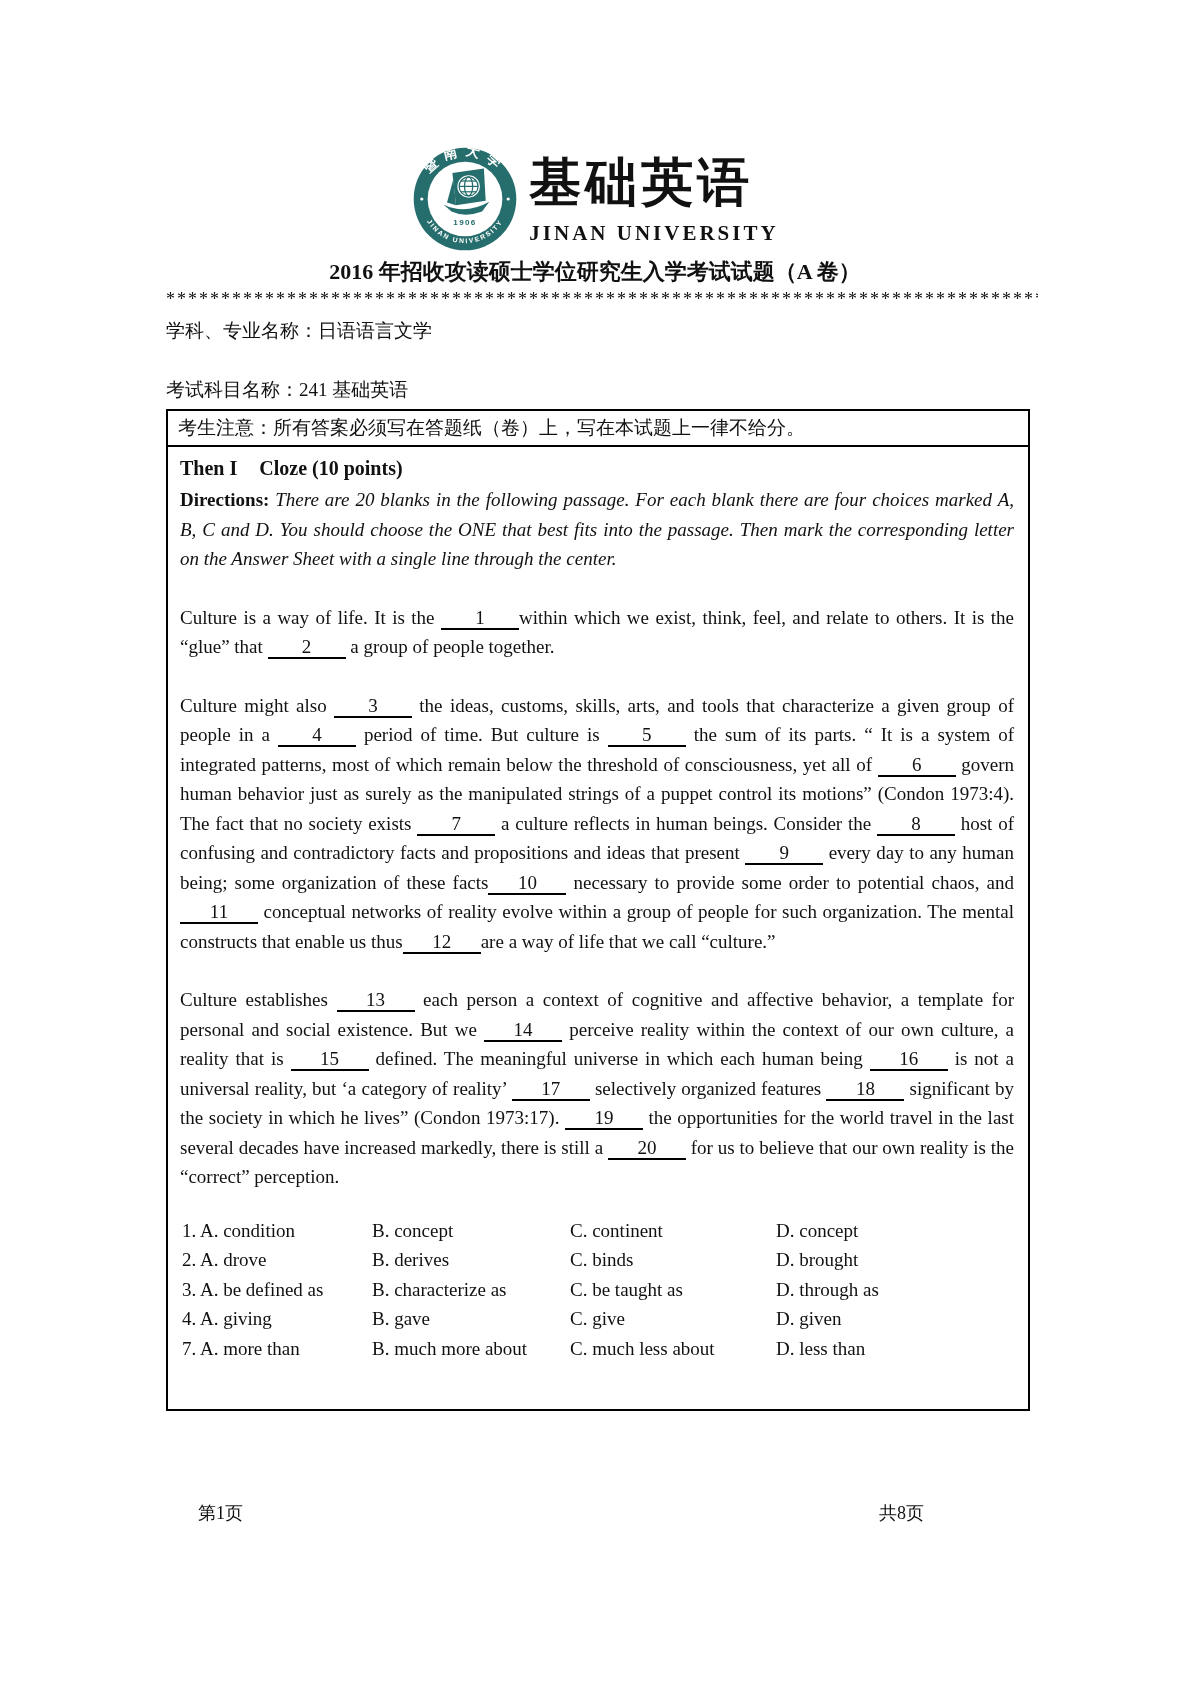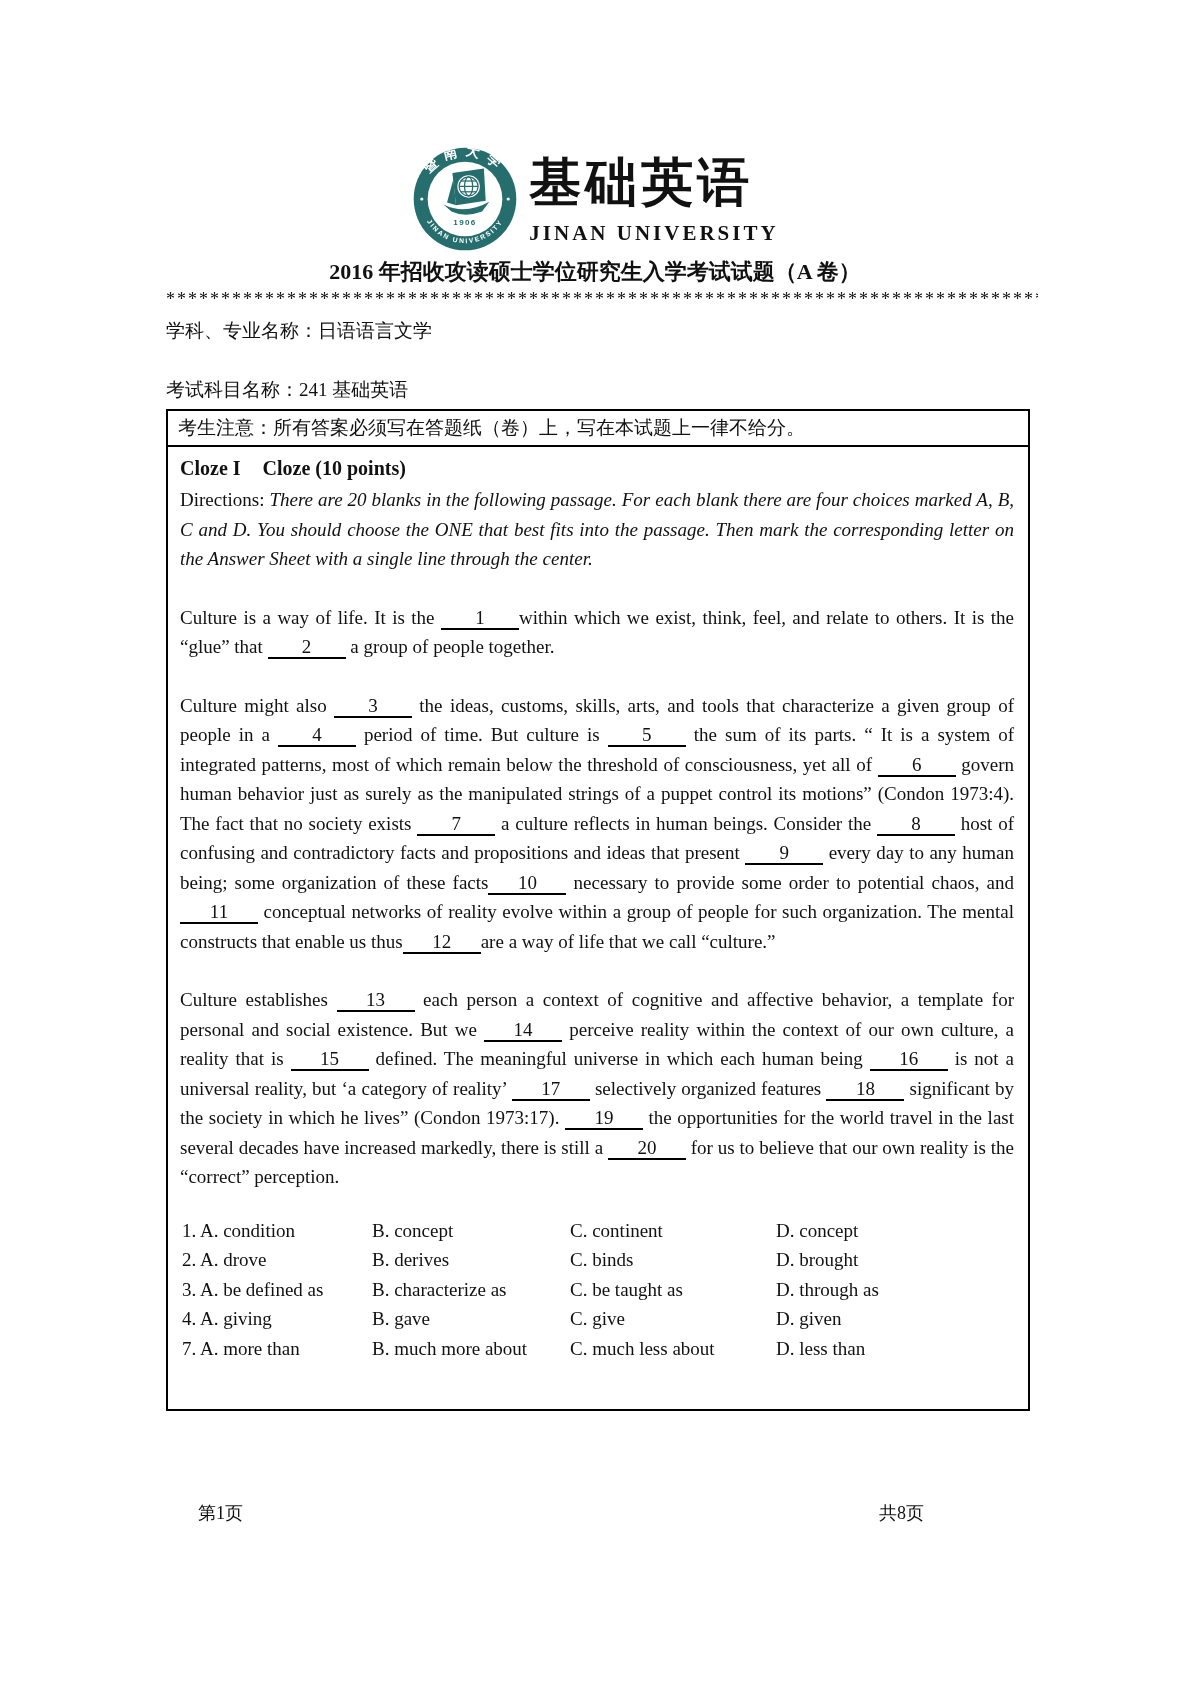--- a/index.html
+++ b/index.html
@@ -24,21 +24,21 @@
   .meta-major{margin-top:6px;}
   .meta-subject{margin-top:28px;}
 
   .notice-box{border:2px solid #000;margin-top:4px;padding:4px 10px;font-size:19px;line-height:26px;}
   .main-box{border:2px solid #000;margin-top:-2px;padding:6px 14px 46px 12px;}
 
   .part-heading{font-size:20px;font-weight:bold;line-height:31px;}
   .part-heading .gap{display:inline-block;width:22px;}
 
   .directions{font-size:19px;line-height:29.5px;text-align:justify;margin-top:1px;}
-  .directions .dlabel{font-weight:normal;font-style:normal;}
+  .directions .dlabel{font-weight:bold;font-style:normal;}
   .directions .dtext{font-style:italic;}
 
   .para{font-size:19px;line-height:29.5px;text-align:justify;margin:29px 0 0 0;}
   .blank{
     display:inline-block;min-width:78px;padding:0 3px;box-sizing:border-box;
     border-bottom:2px solid #000;text-align:center;line-height:21px;
   }
 
   .options{margin-top:24px;font-size:19px;}
   .opt-row{display:grid;grid-template-columns:190px 198px 206px 1fr;line-height:29.5px;padding-left:2px;}
@@ -96,21 +96,21 @@
 
     <div class="meta-line meta-major">学科、专业名称：日语语言文学</div>
     <div class="meta-line meta-subject">考试科目名称：241 基础英语</div>
 
     <div class="notice-box">
       <span>考生注意：所有答案必须写在答题纸（卷）上，写在本试题上一律不给分。</span>
     </div>
 
     <div class="main-box">
       <div class="part-heading">
-        <span>Cloze I</span><span class="gap"></span><span>Cloze (10 points)</span>
+        <span>Then I</span><span class="gap"></span><span>Cloze (10 points)</span>
       </div>
 
       <div class="directions">
         <span class="dlabel">Directions:</span>
         <span class="dtext">There are 20 blanks in the following passage. For each blank there are four choices marked A, B, C and D. You should choose the ONE that best fits into the passage. Then mark the corresponding letter on the Answer Sheet with a single line through the center.</span>
       </div>
 
       <p class="para">Culture is a way of life. It is the <span class="blank">1</span>within which we exist, think, feel, and relate to others. It is the “glue” that <span class="blank">2</span> a group of people together.</p>
       <p class="para">Culture might also <span class="blank">3</span> the ideas, customs, skills, arts, and tools that characterize a given group of people in a <span class="blank">4</span> period of time. But culture is <span class="blank">5</span> the sum of its parts. “ It is a system of integrated patterns, most of which remain below the threshold of consciousness, yet all of <span class="blank">6</span> govern human behavior just as surely as the manipulated strings of a puppet control its motions” (Condon 1973:4). The fact that no society exists <span class="blank">7</span> a culture reflects in human beings. Consider the <span class="blank">8</span> host of confusing and contradictory facts and propositions and ideas that present <span class="blank">9</span> every day to any human being; some organization of these facts<span class="blank">10</span> necessary to provide some order to potential chaos, and <span class="blank">11</span> conceptual networks of reality evolve within a group of people for such organization. The mental constructs that enable us thus<span class="blank">12</span>are a way of life that we call “culture.”</p>
       <p class="para">Culture establishes <span class="blank">13</span> each person a context of cognitive and affective behavior, a template for personal and social existence. But we <span class="blank">14</span> perceive reality within the context of our own culture, a reality that is <span class="blank">15</span> defined. The meaningful universe in which each human being <span class="blank">16</span> is not a universal reality, but ‘a category of reality’ <span class="blank">17</span> selectively organized features <span class="blank">18</span> significant by the society in which he lives” (Condon 1973:17). <span class="blank">19</span> the opportunities for the world travel in the last several decades have increased markedly, there is still a <span class="blank">20</span> for us to believe that our own reality is the “correct” perception.</p>

